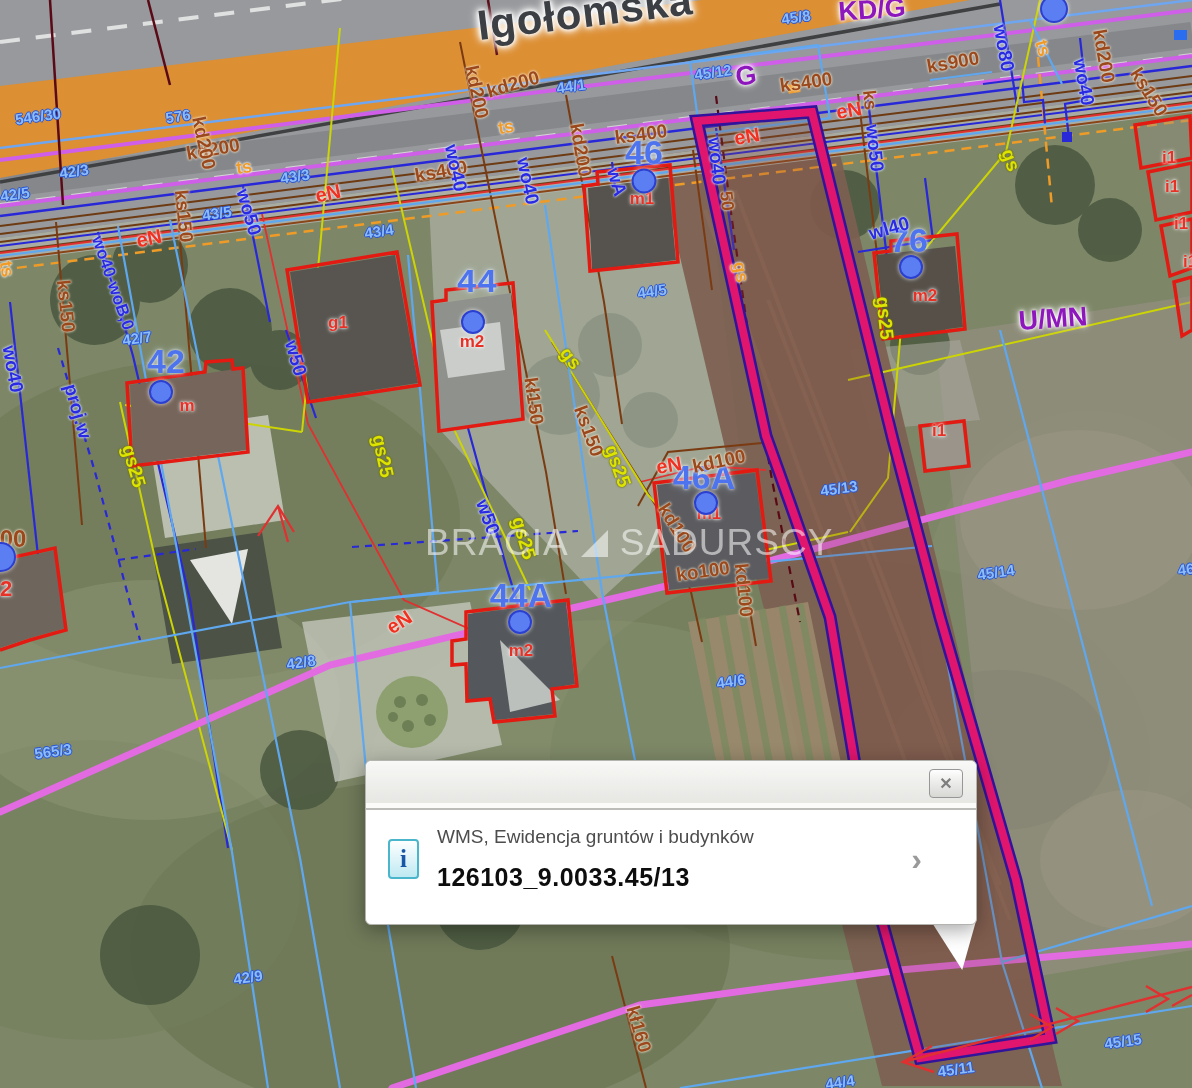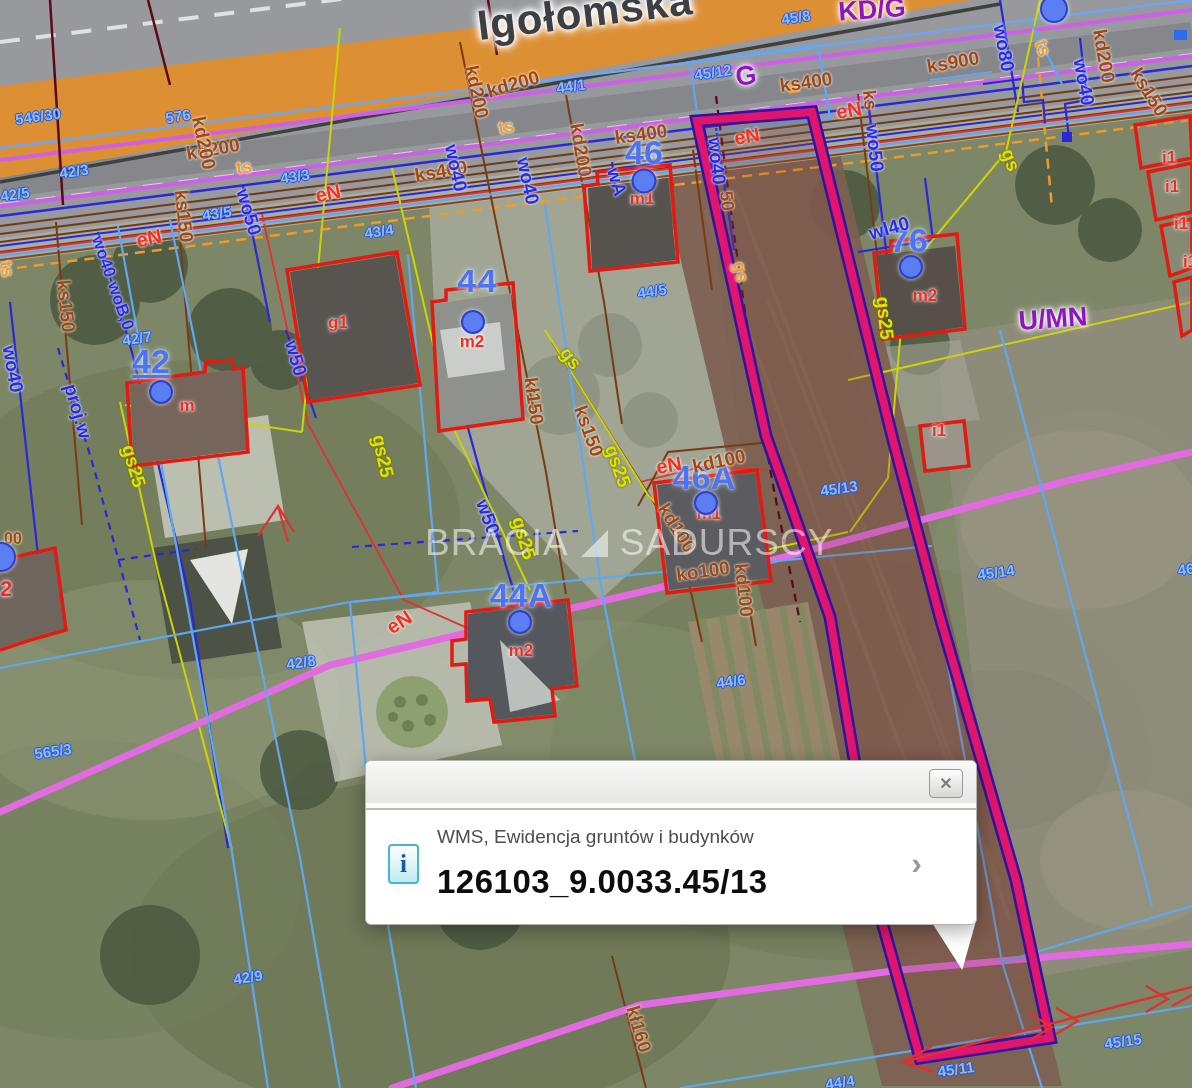--- a/index.html
+++ b/index.html
@@ -51,21 +51,21 @@
        background:linear-gradient(#fefefe,#d7d7d4);color:#7e7e7e;
        font-size:16px;font-weight:bold;display:flex;align-items:center;
        justify-content:center;}
   .popup-body{display:flex;align-items:center;padding:16px 20px 0 22px;gap:18px;}
   .info-icon{width:27px;height:36px;flex:0 0 auto;border:2px solid #49b6cc;
        border-radius:4px;background:linear-gradient(#feffff,#bfe9f2);
        color:#1a56a8;font-family:"Liberation Serif",serif;font-weight:bold;
        font-size:25px;display:flex;align-items:center;justify-content:center;}
   .popup-lines{display:flex;flex-direction:column;gap:15px;}
   .popup-line1{font-size:19px;color:#4d4d4d;}
-  .popup-line2{font-size:33px;font-weight:bold;color:#0d0d0d;letter-spacing:.5px;text-align:center;}
+  .popup-line2{font-size:25px;font-weight:bold;color:#0d0d0d;letter-spacing:.5px;}
   .chevron{margin-left:auto;margin-right:34px;color:#9a9a9a;font-size:32px;
        font-weight:bold;cursor:pointer;}
 </style>
 </head>
 <body>
 
 <div id="stage">
 
   <svg width="1192" height="1088" viewBox="0 0 1192 1088">
 
@@ -297,21 +297,21 @@
       <div class="lbl c-parcel" style="left: 839px; top: 488px; --r: -8deg;">45/13</div>
       <div class="lbl c-parcel" style="left: 996px; top: 572px; --r: -8deg;">45/14</div>
       <div class="lbl c-parcel" style="left: 731px; top: 681px; --r: -8deg;">44/6</div>
       <div class="lbl c-parcel" style="left: 301px; top: 662px; --r: -8deg;">42/8</div>
       <div class="lbl c-parcel" style="left: 53px; top: 751px; --r: -8deg;">565/3</div>
       <div class="lbl c-parcel" style="left: 248px; top: 977px; --r: -8deg;">42/9</div>
       <div class="lbl c-parcel" style="left: 956px; top: 1069px; --r: -8deg;">45/11</div>
       <div class="lbl c-parcel" style="left: 1123px; top: 1041px; --r: -8deg;">45/15</div>
       <div class="lbl c-parcel" style="left: 840px; top: 1082px; --r: -8deg;">44/4</div>
       <div class="lbl c-parcel" style="left: 1186px; top: 569px; --r: -8deg;">46</div>
-      <div class="lbl c-addr" style="left: 151px; top: 361px; text-decoration: underline; --r: 0deg;">42</div>
+      <div class="lbl c-addr" style="left: 166px; top: 361px; --r: 0deg;">42</div>
       <div class="lbl c-addr" style="left: 477px; top: 283px; font-family: Liberation Mono, monospace; --r: 0deg;">44</div>
       <div class="lbl c-addr" style="left: 644px; top: 152px; --r: 0deg;">46</div>
       <div class="lbl c-addr" style="left: 704px; top: 477px; --r: 0deg;">46A</div>
       <div class="lbl c-addr" style="left: 521px; top: 595px; --r: 0deg;">44A</div>
       <div class="lbl c-addr" style="left: 909px; top: 240px; --r: 0deg;">76</div>
       <div class="lbl c-bldg" style="left: 187px; top: 405px; --r: 0deg;">m</div>
       <div class="lbl c-bldg" style="left: 338px; top: 322px; --r: 0deg;">g1</div>
       <div class="lbl c-bldg" style="left: 472px; top: 341px; --r: 0deg;">m2</div>
       <div class="lbl c-bldg" style="left: 642px; top: 198px; --r: 0deg;">m1</div>
       <div class="lbl c-bldg" style="left: 709px; top: 513px; --r: 0deg;">m1</div>
@@ -338,21 +338,21 @@
       <div class="lbl c-brown" style="left: 66px; top: 306px; --r: 84deg;">ks150</div>
       <div class="lbl c-brown" style="left: 534px; top: 401px; --r: 82deg;">kł150</div>
       <div class="lbl c-brown" style="left: 589px; top: 431px; --r: 70deg;">ks150</div>
       <div class="lbl c-brown" style="left: 719px; top: 461px; --r: -12deg;">kd100</div>
       <div class="lbl c-brown" style="left: 677px; top: 528px; --r: 58deg;">kd100</div>
       <div class="lbl c-brown" style="left: 744px; top: 590px; --r: 84deg;">kd100</div>
       <div class="lbl c-brown" style="left: 703px; top: 571px; --r: -8deg;">ko100</div>
       <div class="lbl c-brown" style="left: 727px; top: 201px; --r: 84deg; font-size: 18px;">50</div>
       <div class="lbl c-brown" style="left: 639px; top: 1029px; --r: 74deg;">kł160</div>
       <div class="lbl c-brown" style="left: 870px; top: 100px; --r: 84deg; font-size: 18px;">ks</div>
-      <div class="lbl c-brown" style="left: 13px; top: 539px; --r: 0deg; font-size: 16px;">00</div>
+      <div class="lbl c-brown" style="left: 13px; top: 539px; --r: 0deg; font-size: 24px;">00</div>
       <div class="lbl c-blue" style="left: 456px; top: 168px; --r: 78deg;">wo40</div>
       <div class="lbl c-blue" style="left: 528px; top: 181px; --r: 78deg;">wo40</div>
       <div class="lbl c-blue" style="left: 617px; top: 182px; --r: 74deg;">wA</div>
       <div class="lbl c-blue" style="left: 249px; top: 212px; --r: 74deg;">wo50</div>
       <div class="lbl c-blue" style="left: 113px; top: 283px; --r: 71deg; font-size: 17px;">wo40-woB,0</div>
       <div class="lbl c-blue" style="left: 13px; top: 369px; --r: 80deg;">wo40</div>
       <div class="lbl c-blue" style="left: 78px; top: 411px; --r: 74deg;">proj.w</div>
       <div class="lbl c-blue" style="left: 875px; top: 148px; --r: 84deg;">wo50</div>
       <div class="lbl c-blue" style="left: 1004px; top: 48px; --r: 80deg;">wo80</div>
       <div class="lbl c-blue" style="left: 1084px; top: 82px; --r: 80deg;">wo40</div>

